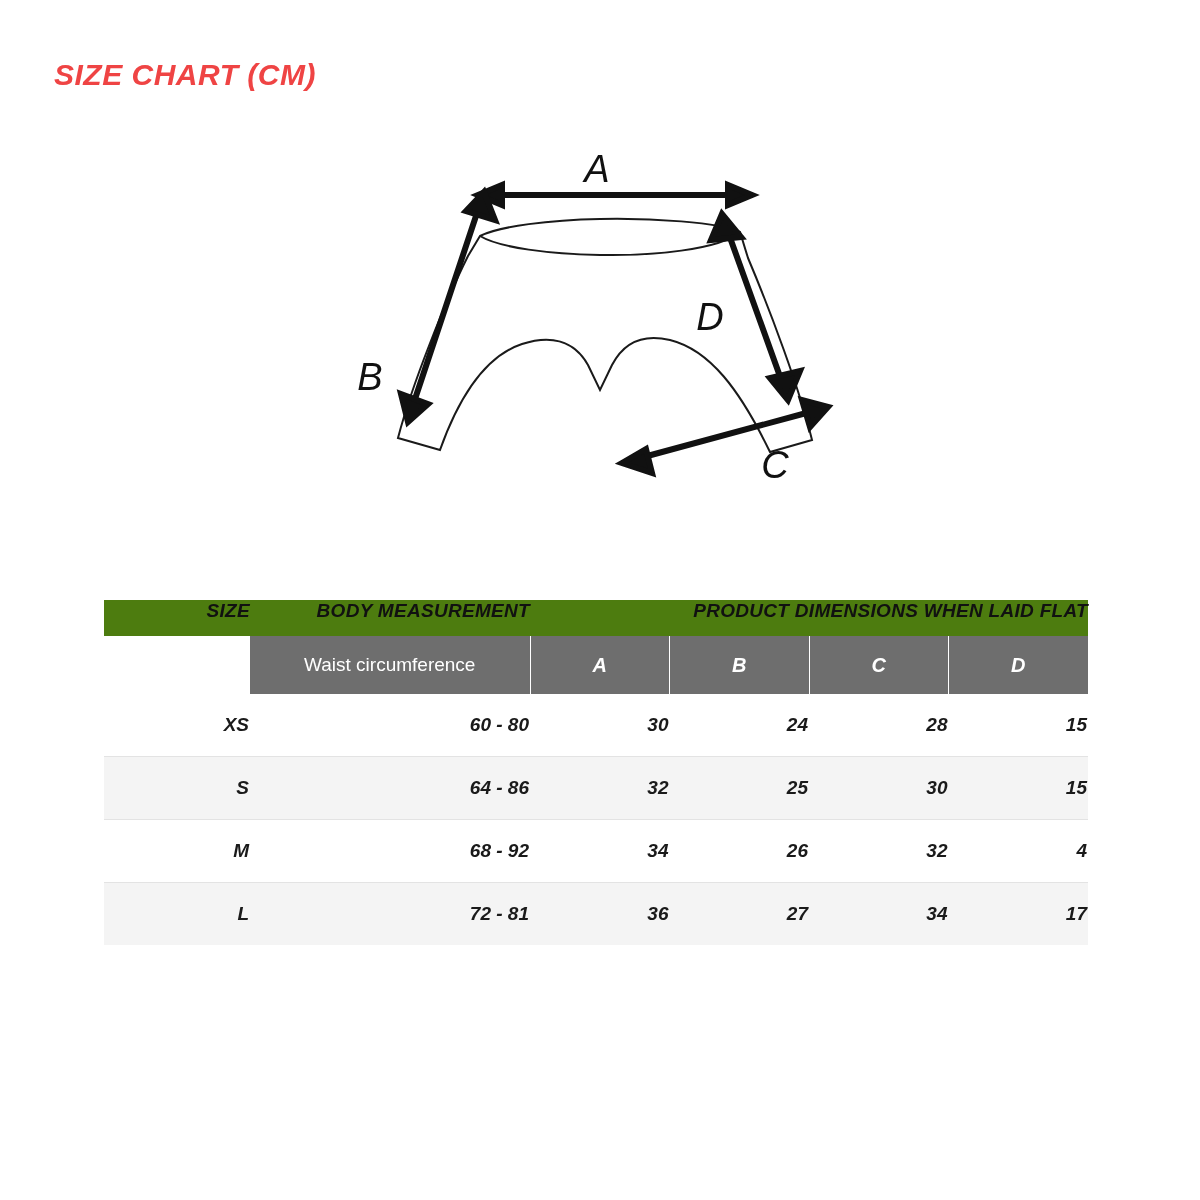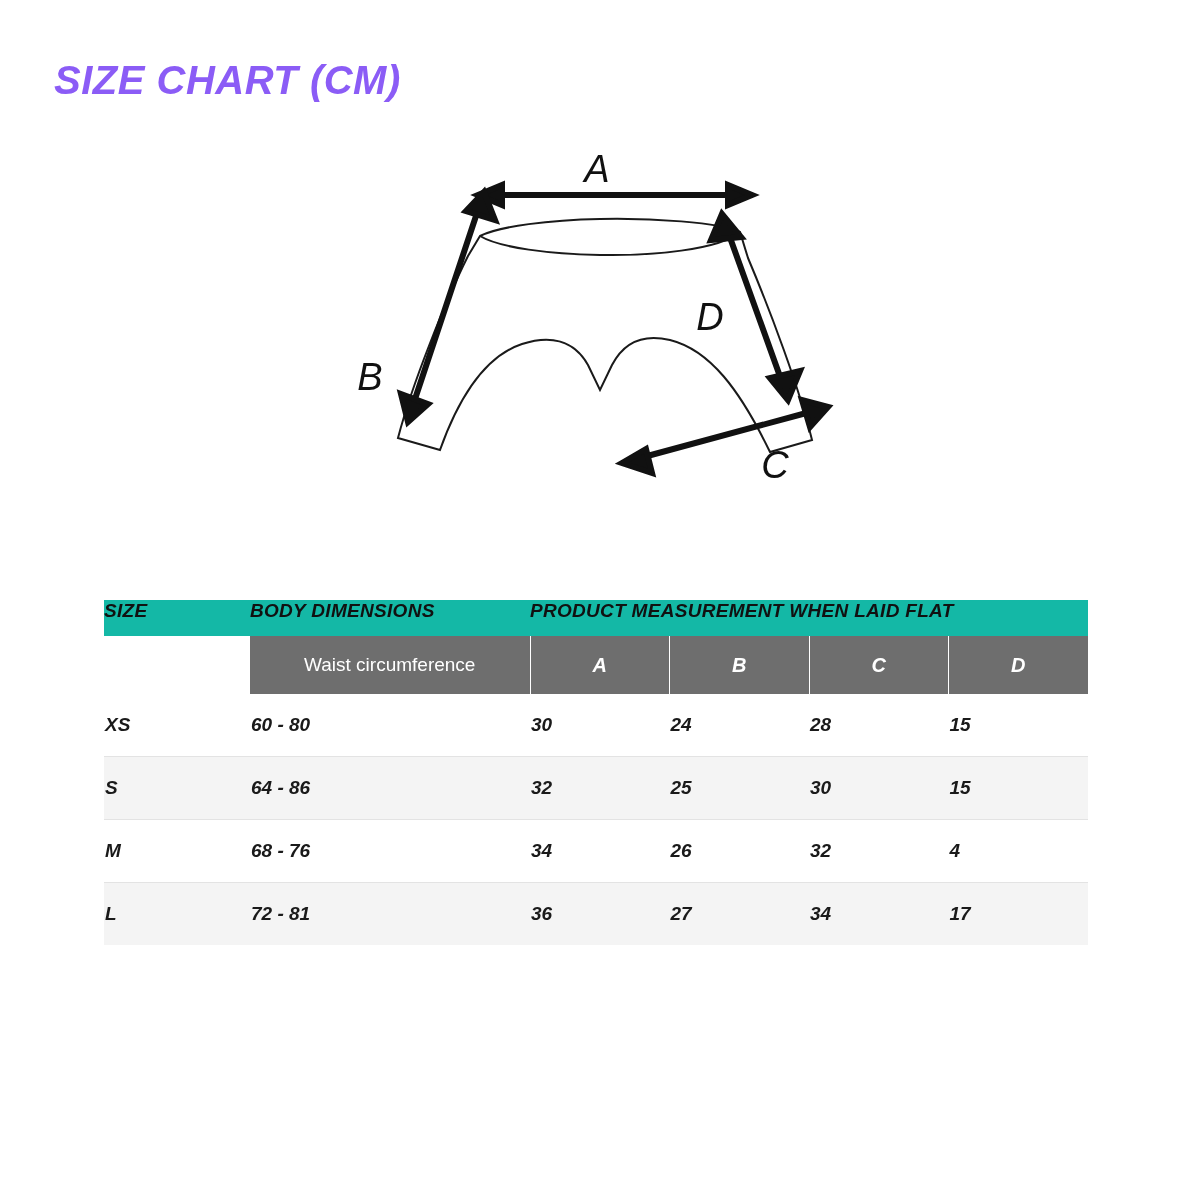--- a/index.html
+++ b/index.html
@@ -17,25 +17,25 @@
   }
   .page {
     width: 1200px;
     height: 1200px;
     position: relative;
   }
   .title {
     position: absolute;
     left: 54px;
     top: 58px;
-    font-size: 40px;
+    font-size: 30px;
     font-weight: bold;
     font-style: italic;
     letter-spacing: 0.5px;
-    color: #8b5cf6;
+    color: #ef4444;
   }
   .diagram {
     position: absolute;
     left: 300px;
     top: 140px;
     width: 620px;
     height: 400px;
   }
   .table-wrap {
     position: absolute;
@@ -47,27 +47,27 @@
     border-collapse: collapse;
     width: 984px;
     table-layout: fixed;
   }
   table.size-table col.c-size   { width: 146px; }
   table.size-table col.c-body   { width: 280px; }
   table.size-table col.c-dim    { width: 139.5px; }
 
   .grouphdr td {
     border: none;
-    background: #14b8a6;
+    background: #4d7c0f;
     padding: 0 0 14px 0;
     font-size: 19px;
     font-weight: bold;
     font-style: italic;
     color: #111111;
-    text-align: left;
+    text-align: right;
     vertical-align: bottom;
     letter-spacing: 0.3px;
   }
   .colhdr td {
     background: #6e6e6e;
     color: #ffffff;
     height: 56px;
     text-align: center;
     vertical-align: middle;
     border-right: 1px solid #ffffff;
@@ -81,21 +81,21 @@
     font-style: italic;
     font-weight: bold;
     font-size: 20px;
   }
   .colhdr td.waist {
     font-weight: normal;
     font-size: 19px;
   }
   tbody tr td {
     height: 60px;
-    text-align: left;
+    text-align: right;
     vertical-align: middle;
     font-size: 19px;
     font-style: italic;
     font-weight: bold;
     color: #1a1a1a;
     border-bottom: 1px solid #e3e3e3;
   }
   tbody tr.alt td {
     background: #f4f4f4;
   }
@@ -172,22 +172,22 @@
         <col class="c-size">
           <col class="c-body">
           <col class="c-dim">
           <col class="c-dim">
           <col class="c-dim">
           <col class="c-dim">
       </colgroup>
       <thead>
         <tr class="grouphdr">
           <td>SIZE</td>
-          <td>BODY DIMENSIONS</td>
-          <td colspan="4">PRODUCT MEASUREMENT WHEN LAID FLAT</td>
+          <td>BODY MEASUREMENT</td>
+          <td colspan="4">PRODUCT DIMENSIONS WHEN LAID FLAT</td>
         </tr>
         <tr class="colhdr">
           <td class="blank"></td>
           <td class="waist">Waist circumference</td>
           <td class="letter">A</td>
           <td class="letter">B</td>
           <td class="letter">C</td>
           <td class="letter">D</td>
         </tr>
       </thead>
@@ -203,21 +203,21 @@
         <tr class="alt">
           <td>S</td>
           <td>64 - 86</td>
           <td>32</td>
           <td>25</td>
           <td>30</td>
           <td>15</td>
         </tr>
         <tr>
           <td>M</td>
-          <td>68 - 76</td>
+          <td>68 - 92</td>
           <td>34</td>
           <td>26</td>
           <td>32</td>
           <td>4</td>
         </tr>
         <tr class="alt">
           <td>L</td>
           <td>72 - 81</td>
           <td>36</td>
           <td>27</td>

